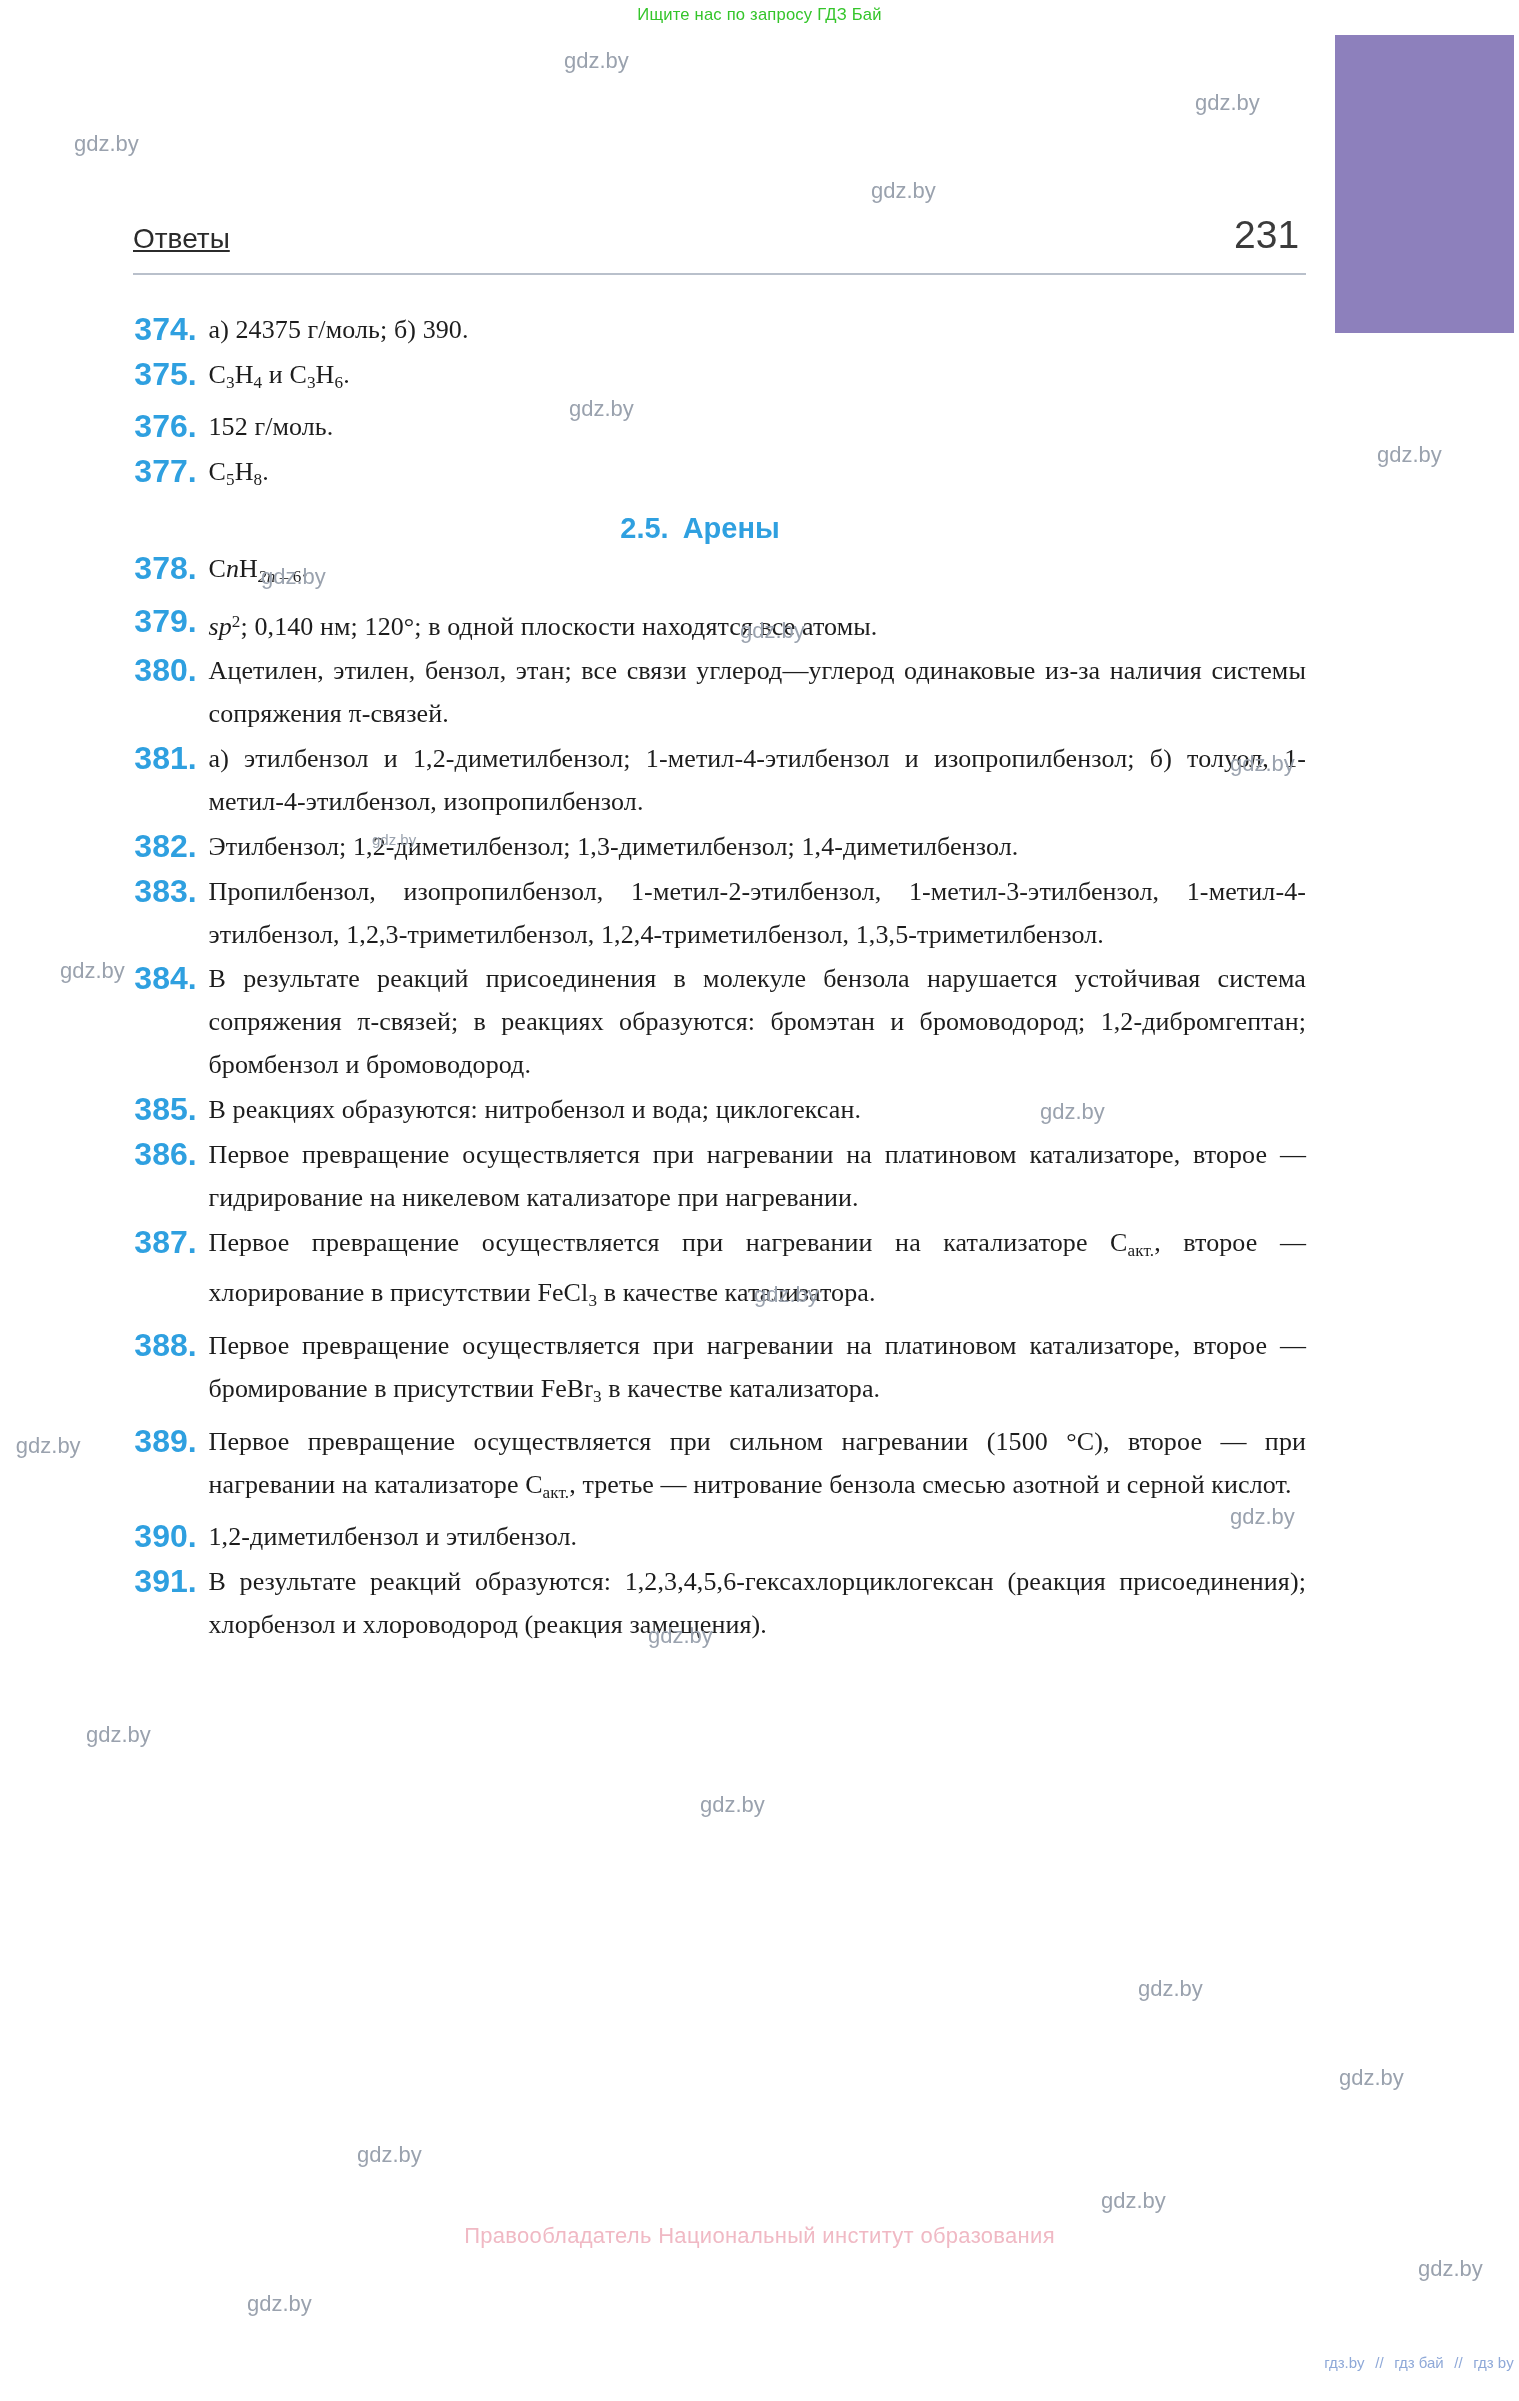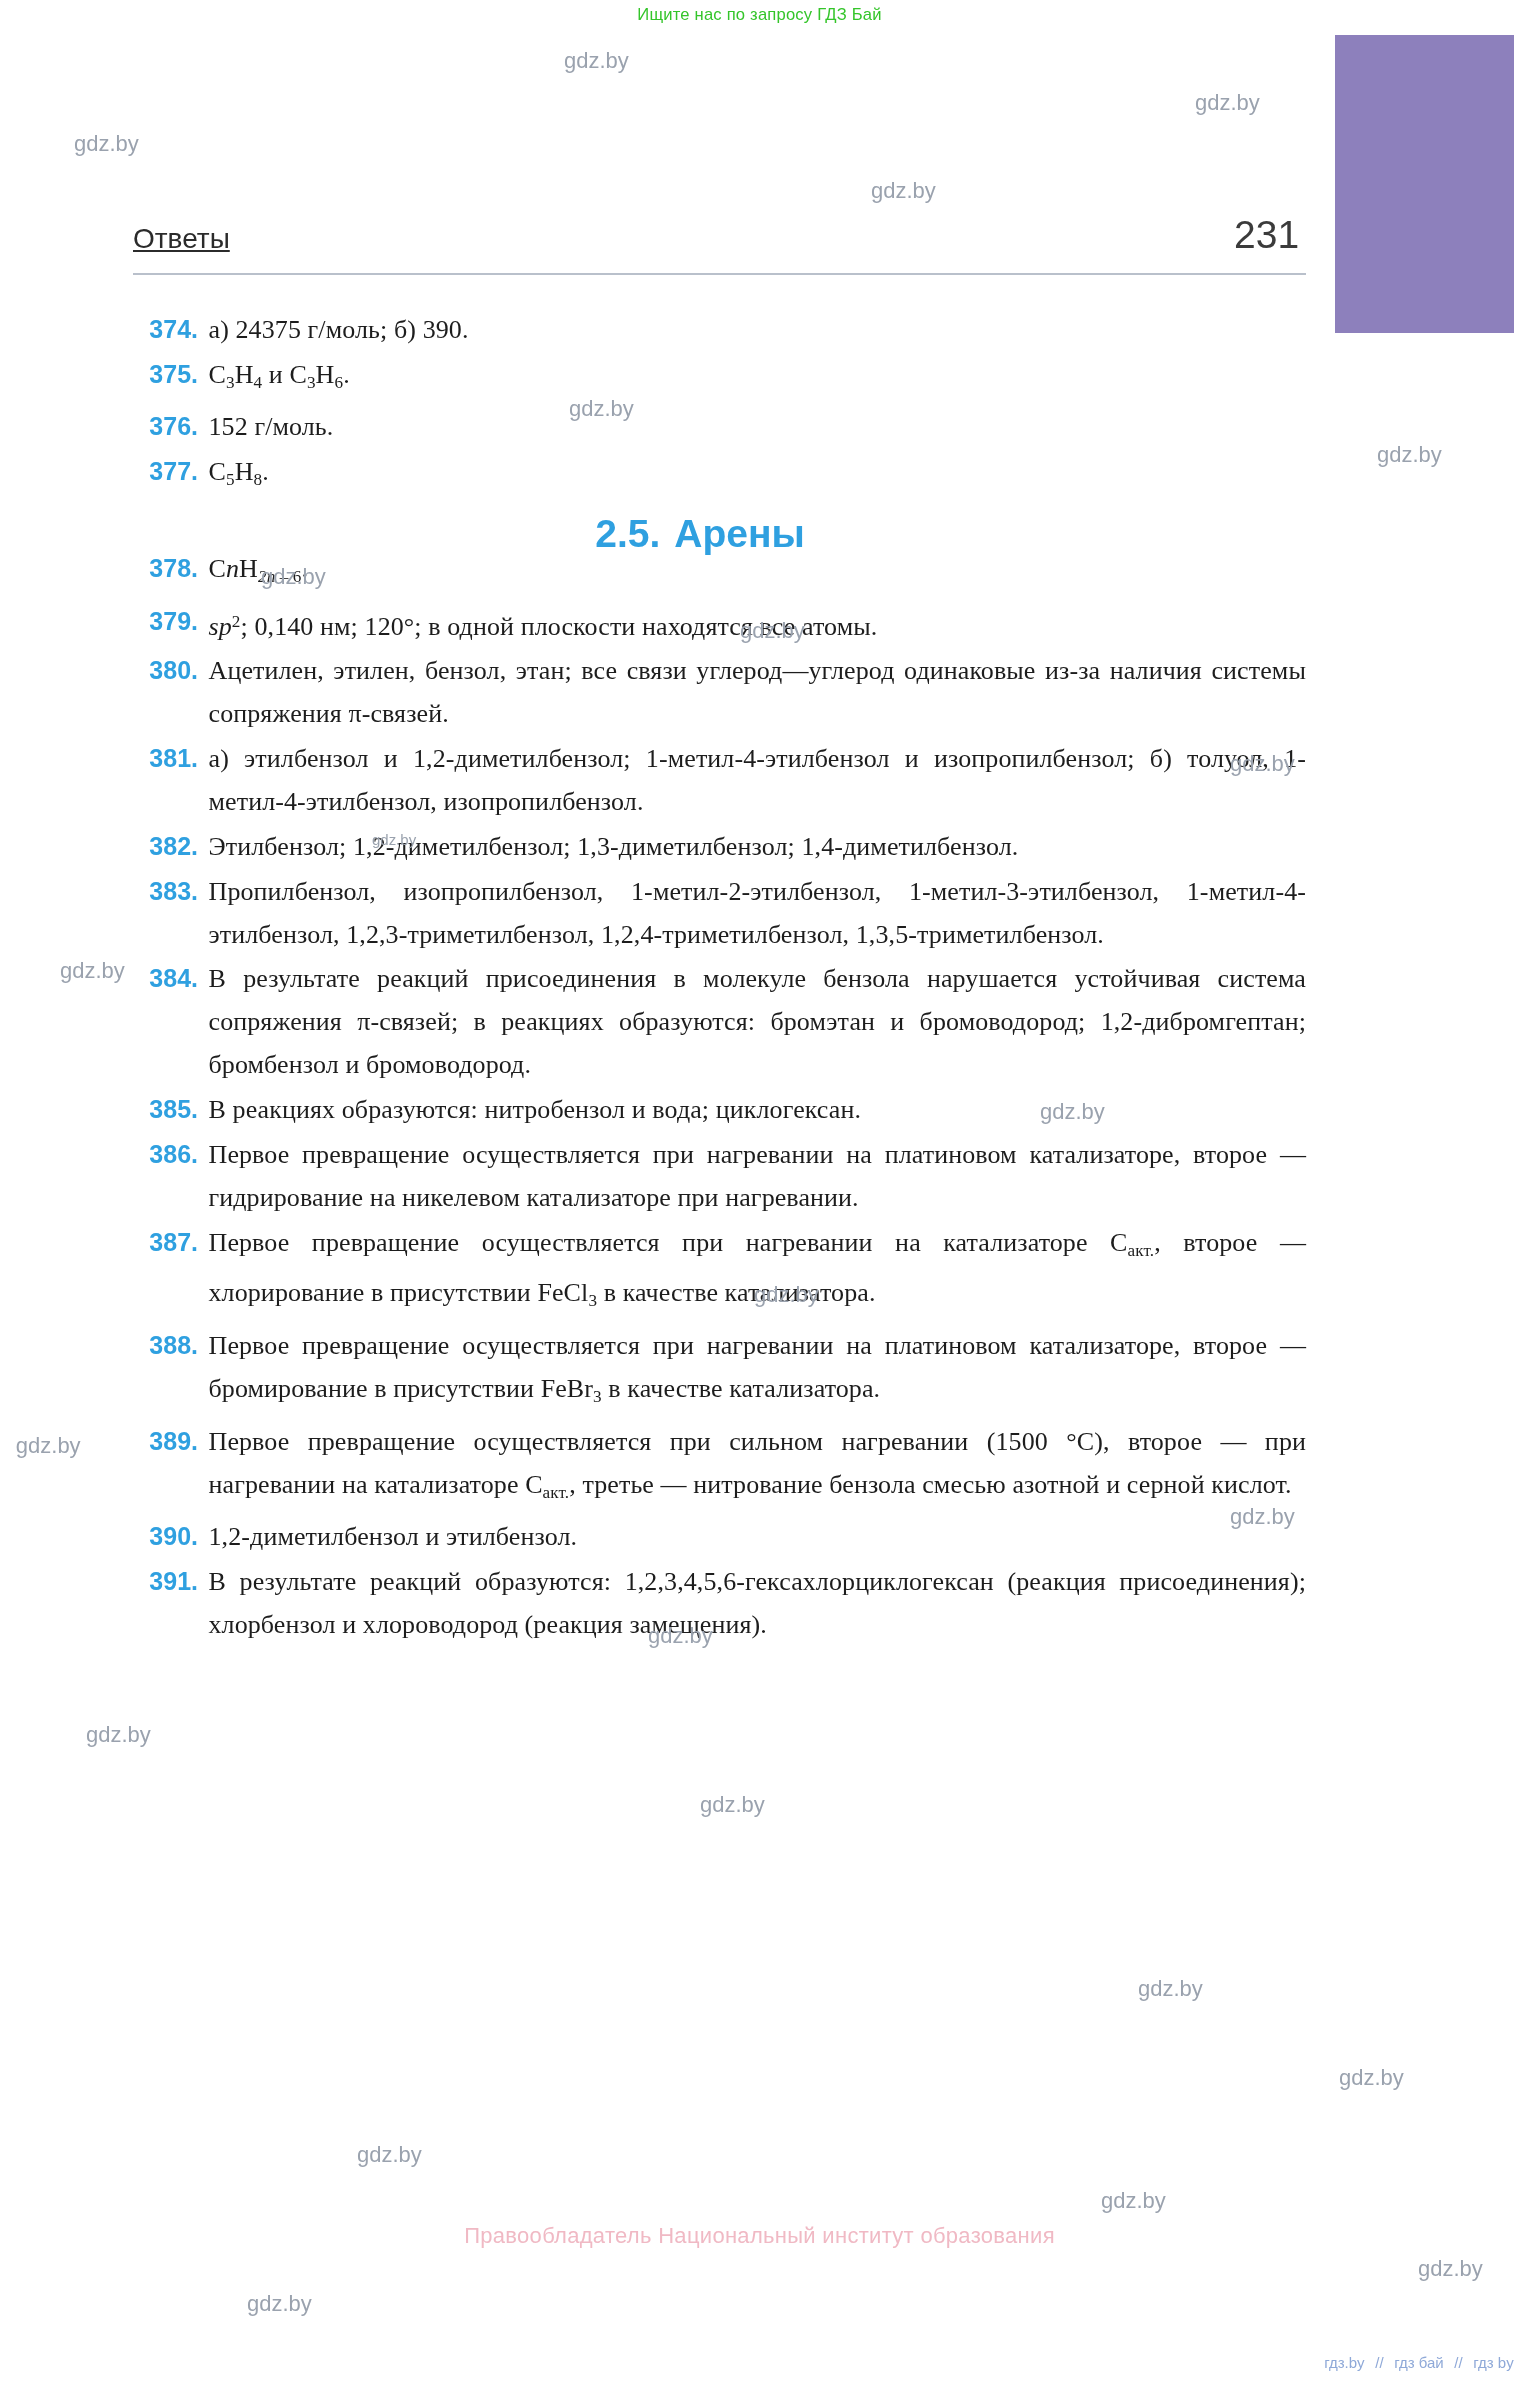--- a/index.html
+++ b/index.html
@@ -88,26 +88,26 @@
     width: 1173px;
   }
   .item {
     display: flex;
     align-items: flex-start;
     margin-bottom: 1.8px;
   }
   .num {
     flex: 0 0 auto;
     min-width: 65px;
-    text-align: right;
+    text-align: center;
     padding-right: 10.5px;
     color: #2fa0e0;
     font-family: "Liberation Sans", sans-serif;
     font-weight: bold;
-    font-size: 25px;
+    font-size: 32px;
     line-height: 43px;
   }
   .txt {
     flex: 1 1 auto;
     font-size: 26px;
     line-height: 43px;
     color: #1d1d1d;
     text-align: justify;
     letter-spacing: 0.1px;
   }
@@ -119,21 +119,21 @@
 
   
   .section-head {
     position: absolute;
     top: 512px;
     left: 0;
     width: 1400px;
     text-align: center;
     font-family: "Liberation Sans", sans-serif;
     font-weight: bold;
-    font-size: 39px;
+    font-size: 29px;
     color: #2fa0e0;
   }
   .section-head .sec-num { margin-right: 14px; }
 
   
   .copyright {
     position: absolute;
     top: 2223px;
     left: 0;
     width: 1519px;

